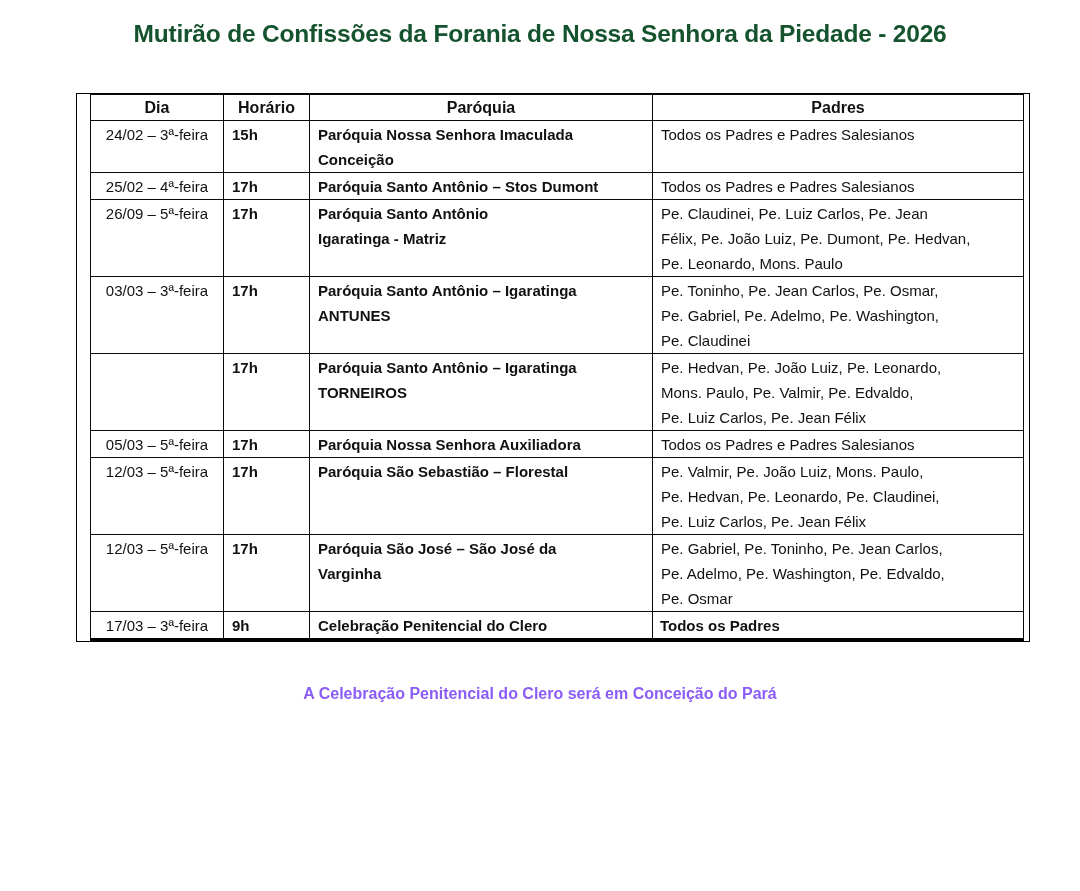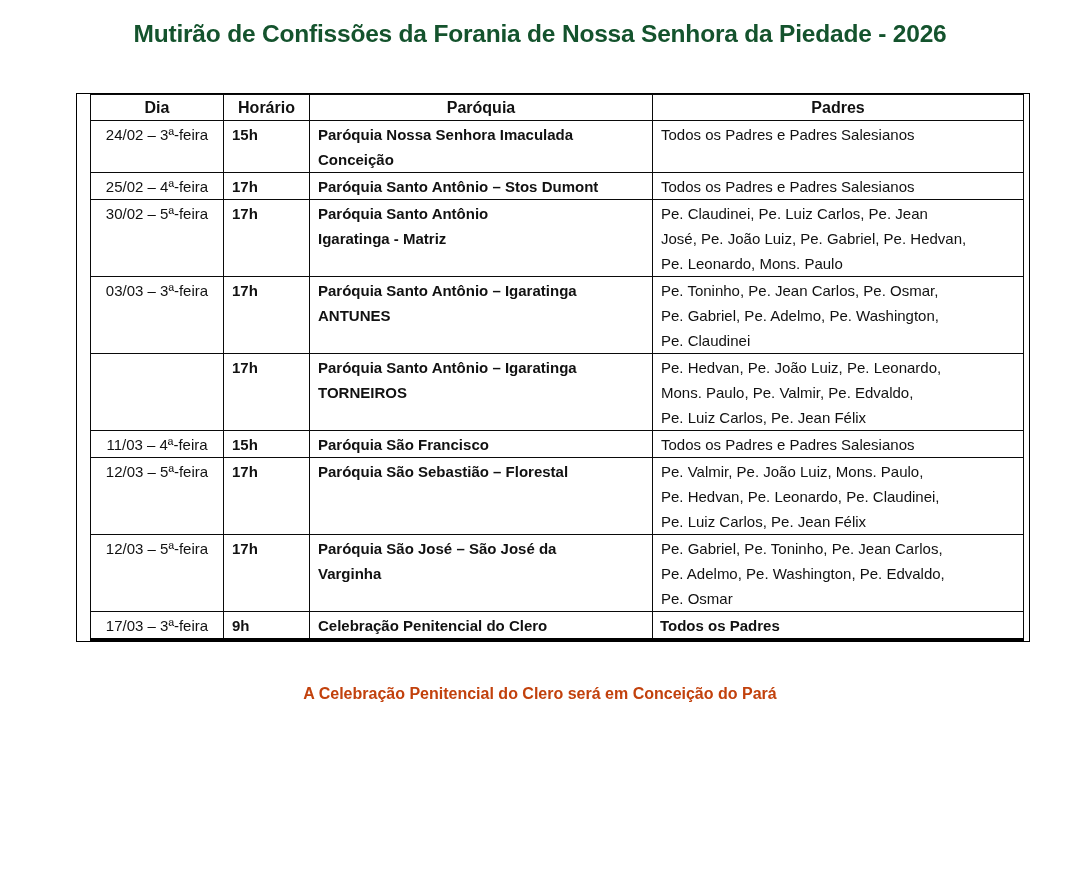--- a/index.html
+++ b/index.html
@@ -75,21 +75,21 @@
     text-decoration-style: wavy;
     text-decoration-color: #b24a40;
     text-decoration-thickness: 1.6px;
     text-underline-offset: 3px;
   }
   .footer-note {
     margin-top: 43px;
     text-align: center;
     font-size: 16px;
     font-weight: bold;
-    color: #c2410c;
+    color: #8b5cf6;
   }
 </style>
 </head>
 <body>
 
 <h1 class="page-title">Mutirão de Confissões da Forania de Nossa Senhora da Piedade - 2026</h1>
 
 <div class="table-frame">
   <table class="schedule">
     <colgroup>
@@ -122,29 +122,29 @@
           <td class="c-dia">25/02 – 4ª-feira</td>
           <td class="c-hor">17h</td>
           <td class="c-par">
             <div class="line">Paróquia Santo Antônio – <span class="squiggle">Stos</span> Dumont</div>
           </td>
           <td class="c-pad">
             <div class="line">Todos os Padres e Padres Salesianos</div>
           </td>
         </tr>
         <tr class="body-row">
-          <td class="c-dia">30/02 – 5ª-feira</td>
+          <td class="c-dia">26/09 – 5ª-feira</td>
           <td class="c-hor">17h</td>
           <td class="c-par">
             <div class="line">Paróquia Santo Antônio</div>
             <div class="line">Igaratinga - Matriz</div>
           </td>
           <td class="c-pad">
             <div class="line">Pe. Claudinei, Pe. Luiz Carlos, Pe. Jean</div>
-            <div class="line">José, Pe. João Luiz, Pe. Gabriel, Pe. Hedvan,</div>
+            <div class="line">Félix, Pe. João Luiz, Pe. Dumont, Pe. Hedvan,</div>
             <div class="line">Pe. Leonardo, Mons. Paulo</div>
           </td>
         </tr>
         <tr class="body-row">
           <td class="c-dia">03/03 – 3ª-feira</td>
           <td class="c-hor">17h</td>
           <td class="c-par">
             <div class="line">Paróquia Santo Antônio – Igaratinga</div>
             <div class="line">ANTUNES</div>
           </td>
@@ -161,24 +161,24 @@
             <div class="line">Paróquia Santo Antônio – Igaratinga</div>
             <div class="line">TORNEIROS</div>
           </td>
           <td class="c-pad">
             <div class="line">Pe. Hedvan, Pe. João Luiz, Pe. Leonardo,</div>
             <div class="line">Mons. Paulo, Pe. Valmir, Pe. Edvaldo,</div>
             <div class="line">Pe. Luiz Carlos, Pe. Jean Félix</div>
           </td>
         </tr>
         <tr class="body-row">
-          <td class="c-dia">11/03 – 4ª-feira</td>
-          <td class="c-hor">15h</td>
-          <td class="c-par">
-            <div class="line">Paróquia São Francisco</div>
+          <td class="c-dia">05/03 – 5ª-feira</td>
+          <td class="c-hor">17h</td>
+          <td class="c-par">
+            <div class="line">Paróquia Nossa Senhora Auxiliadora</div>
           </td>
           <td class="c-pad">
             <div class="line">Todos os Padres e Padres Salesianos</div>
           </td>
         </tr>
         <tr class="body-row">
           <td class="c-dia">12/03 – 5ª-feira</td>
           <td class="c-hor">17h</td>
           <td class="c-par">
             <div class="line">Paróquia São Sebastião – Florestal</div>

